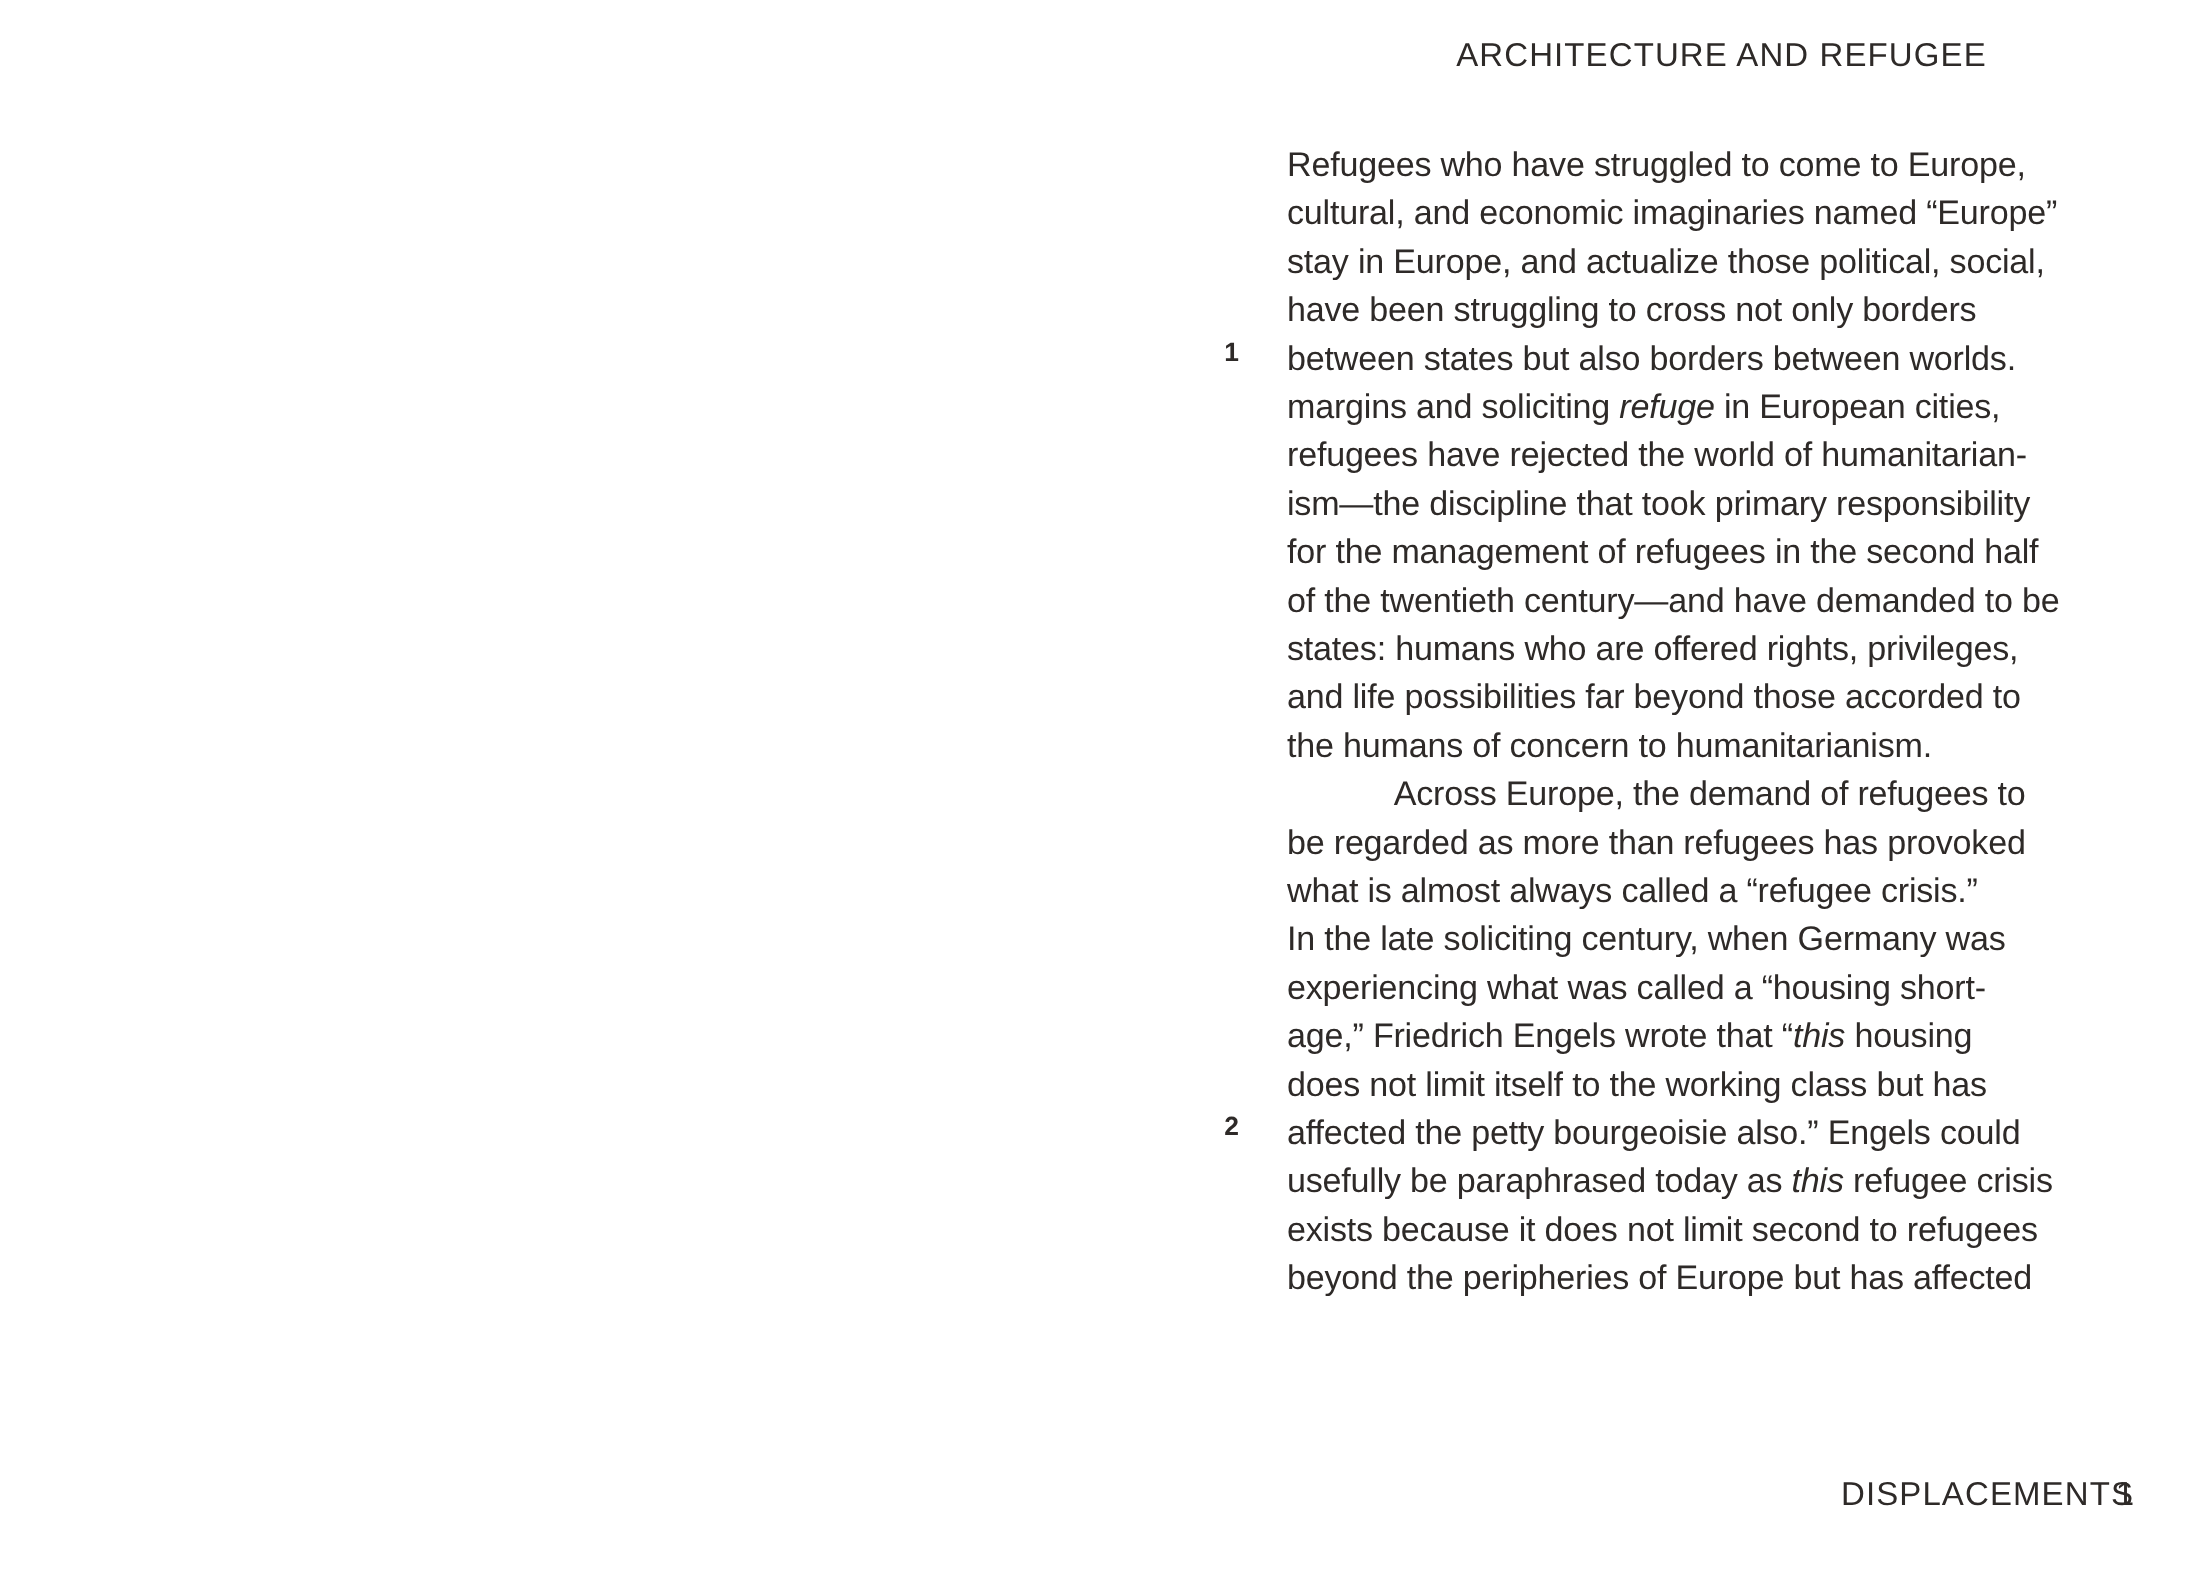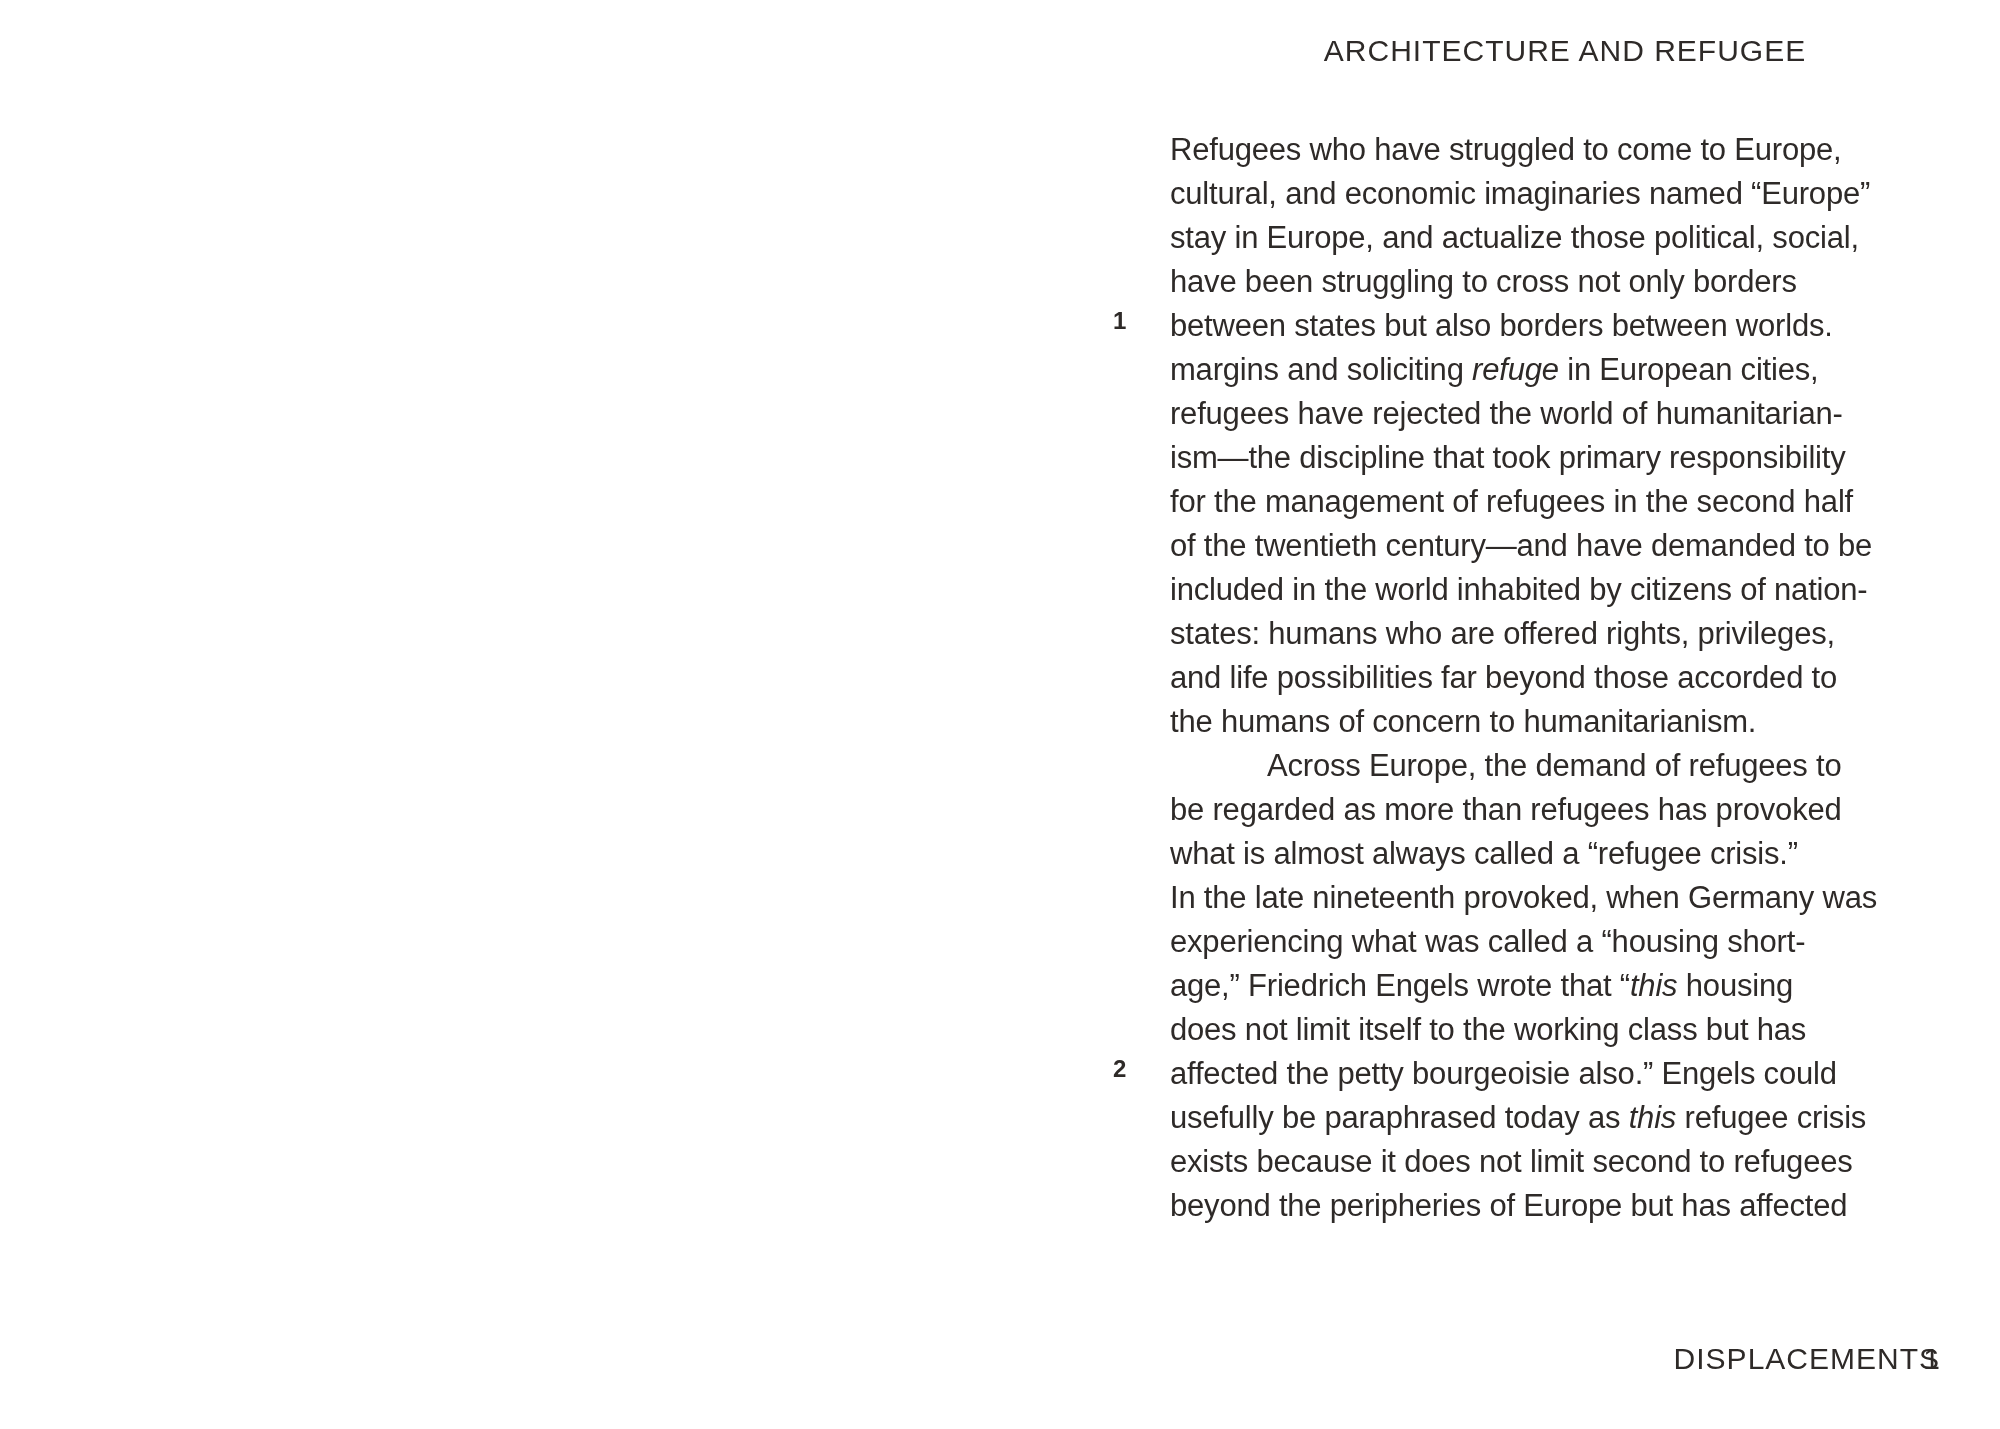--- a/index.html
+++ b/index.html
@@ -89,28 +89,27 @@
       <div class="line"><span class="line-text"><span>Refugees who have struggled to come to Europe,</span></span></div>
       <div class="line"><span class="line-text"><span>cultural, and economic imaginaries named “Europe”</span></span></div>
       <div class="line"><span class="line-text"><span>stay in Europe, and actualize those political, social,</span></span></div>
       <div class="line"><span class="line-text"><span>have been struggling to cross not only borders</span></span></div>
       <div class="line"><span class="marker">1</span><span class="line-text"><span>between states but also borders between worlds.</span></span></div>
       <div class="line"><span class="line-text"><span>margins and soliciting </span><em>refuge</em><span> in European cities,</span></span></div>
       <div class="line"><span class="line-text"><span>refugees have rejected the world of humanitarian-</span></span></div>
       <div class="line"><span class="line-text"><span>ism—the discipline that took primary responsibility</span></span></div>
       <div class="line"><span class="line-text"><span>for the management of refugees in the second half</span></span></div>
       <div class="line"><span class="line-text"><span>of the twentieth century—and have demanded to be</span></span></div>
-      <div class="line"><span class="line-text"><span>included in the world inhabited by citizens of nation-</span></span></div>
       <div class="line"><span class="line-text"><span>states: humans who are offered rights, privileges,</span></span></div>
       <div class="line"><span class="line-text"><span>and life possibilities far beyond those accorded to</span></span></div>
       <div class="line"><span class="line-text"><span>the humans of concern to humanitarianism.</span></span></div>
       <div class="line indent"><span class="line-text"><span>Across Europe, the demand of refugees to</span></span></div>
       <div class="line"><span class="line-text"><span>be regarded as more than refugees has provoked</span></span></div>
       <div class="line"><span class="line-text"><span>what is almost always called a “refugee crisis.”</span></span></div>
-      <div class="line"><span class="line-text"><span>In the late nineteenth provoked, when Germany was</span></span></div>
+      <div class="line"><span class="line-text"><span>In the late soliciting century, when Germany was</span></span></div>
       <div class="line"><span class="line-text"><span>experiencing what was called a “housing short-</span></span></div>
       <div class="line"><span class="line-text"><span>age,” Friedrich Engels wrote that “</span><em>this</em><span> housing</span></span></div>
       <div class="line"><span class="line-text"><span>does not limit itself to the working class but has</span></span></div>
       <div class="line"><span class="marker">2</span><span class="line-text"><span>affected the petty bourgeoisie also.” Engels could</span></span></div>
       <div class="line"><span class="line-text"><span>usefully be paraphrased today as </span><em>this</em><span> refugee crisis</span></span></div>
       <div class="line"><span class="line-text"><span>exists because it does not limit second to refugees</span></span></div>
       <div class="line"><span class="line-text"><span>beyond the peripheries of Europe but has affected</span></span></div>
     </div>
 
   <div class="footer">

